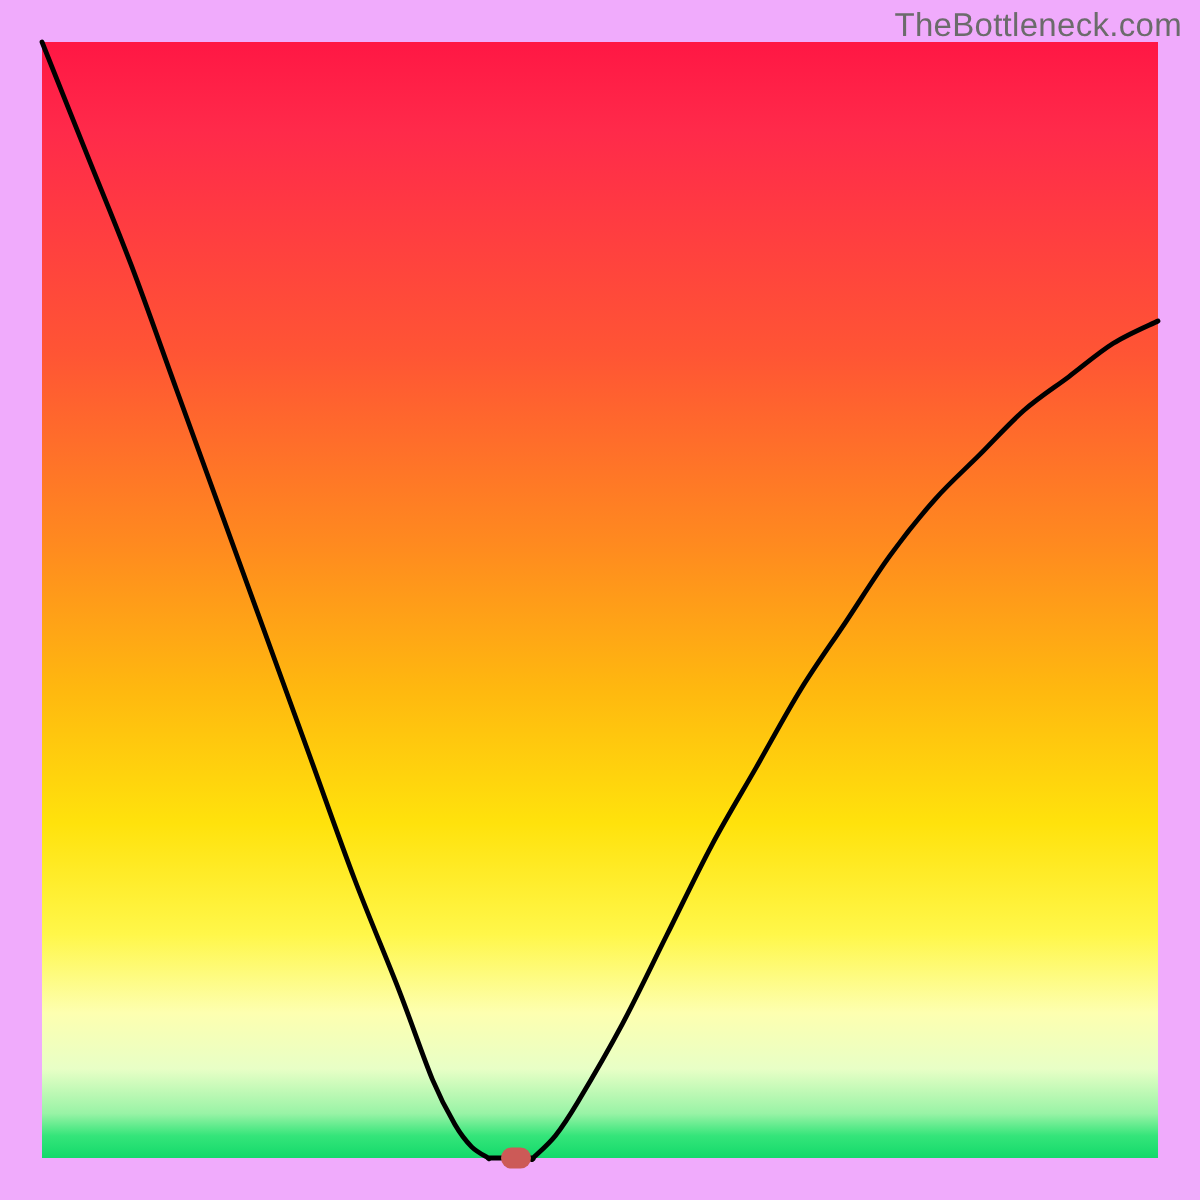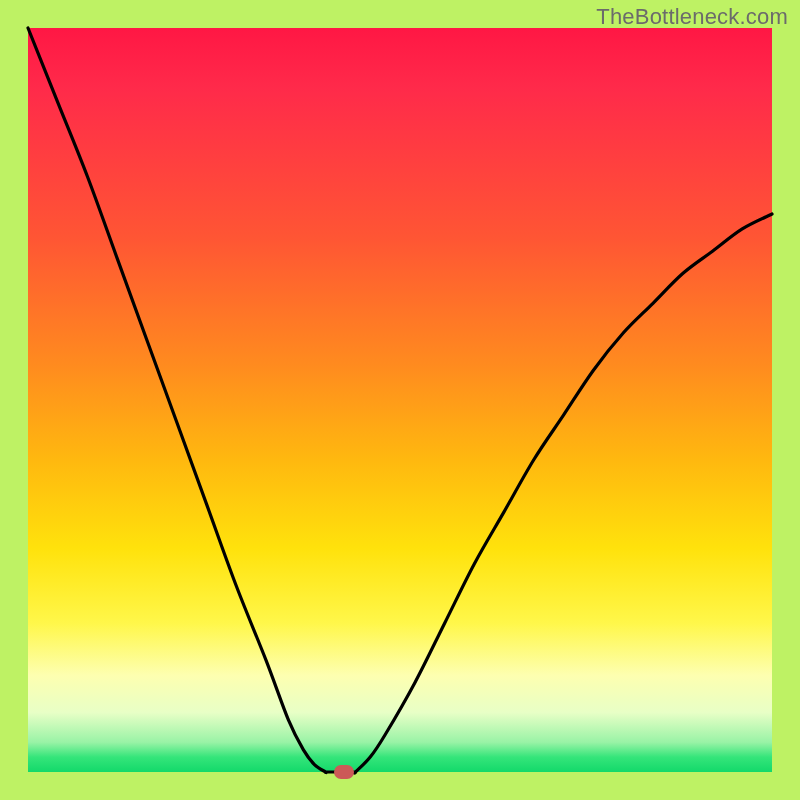--- a/index.html
+++ b/index.html
@@ -8,21 +8,21 @@
     width: 800px;
     height: 800px;
     background: #000;
     overflow: hidden;
     font-family: Arial, Helvetica, sans-serif;
   }
   .frame {
     position: relative;
     width: 800px;
     height: 800px;
-    background: #bef264;
+    background: #f0abfc;
   }
   .plot {
     position: absolute;
     left: 28px;
     top: 28px;
     width: 744px;
     height: 744px;
     
     background: linear-gradient(
       to bottom,

